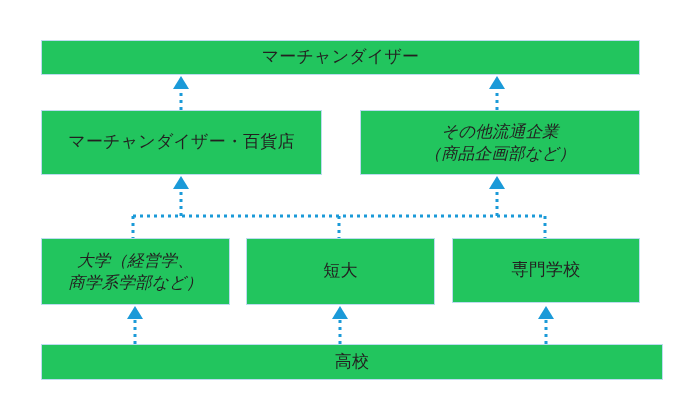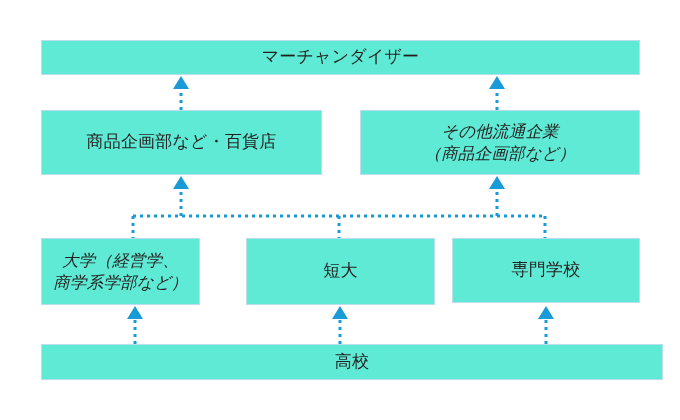--- a/index.html
+++ b/index.html
@@ -22,21 +22,21 @@
     position: absolute;
     left: 0;
     top: 0;
     width: 680px;
     height: 420px;
     pointer-events: none;
   }
   .node {
     position: absolute;
     box-sizing: border-box;
-    background: #5eead4;
+    background: #22c55e;
     border: 1px solid #bcdcef;
     display: flex;
     align-items: center;
     justify-content: center;
     text-align: center;
     color: #231f20;
     font-size: 17px;
     line-height: 1.32;
     letter-spacing: 0.2px;
     white-space: pre-line;
@@ -66,22 +66,22 @@
       <line x1="545" y1="216" x2="545" y2="238" stroke="#1b9ad8" stroke-width="3" stroke-linecap="butt" stroke-dasharray="3 4"></line>
       <line x1="135" y1="344" x2="135" y2="319" stroke="#1b9ad8" stroke-width="3" stroke-linecap="butt" stroke-dasharray="3 4"></line>
       <polygon points="127,319 135,306 143,319" fill="#1b9ad8"></polygon>
       <line x1="340" y1="344" x2="340" y2="319" stroke="#1b9ad8" stroke-width="3" stroke-linecap="butt" stroke-dasharray="3 4"></line>
       <polygon points="332,319 340,306 348,319" fill="#1b9ad8"></polygon>
       <line x1="546" y1="344" x2="546" y2="319" stroke="#1b9ad8" stroke-width="3" stroke-linecap="butt" stroke-dasharray="3 4"></line>
       <polygon points="538,319 546,306 554,319" fill="#1b9ad8"></polygon>
     </svg>
   <div id="node-layer">
       <div class="node" style="left: 41px; top: 40px; width: 599px; height: 35px;">マーチャンダイザー</div>
-      <div class="node" style="left: 41px; top: 110px; width: 281px; height: 65px;">商品企画部など・百貨店</div>
+      <div class="node" style="left: 41px; top: 110px; width: 281px; height: 65px;">マーチャンダイザー・百貨店</div>
       <div class="node two-line" style="left: 360px; top: 110px; width: 280px; height: 65px;">その他流通企業
 （商品企画部など）</div>
-      <div class="node two-line" style="left: 41px; top: 238px; width: 159px; height: 67px;">大学（経営学、
+      <div class="node two-line" style="left: 41px; top: 238px; width: 189px; height: 67px;">大学（経営学、
 商学系学部など）</div>
       <div class="node" style="left: 246px; top: 238px; width: 189px; height: 67px;">短大</div>
       <div class="node" style="left: 452px; top: 238px; width: 188px; height: 65px;">専門学校</div>
       <div class="node" style="left: 41px; top: 344px; width: 622px; height: 36px;">高校</div>
     </div>
 </div>
 
 </body></html>

